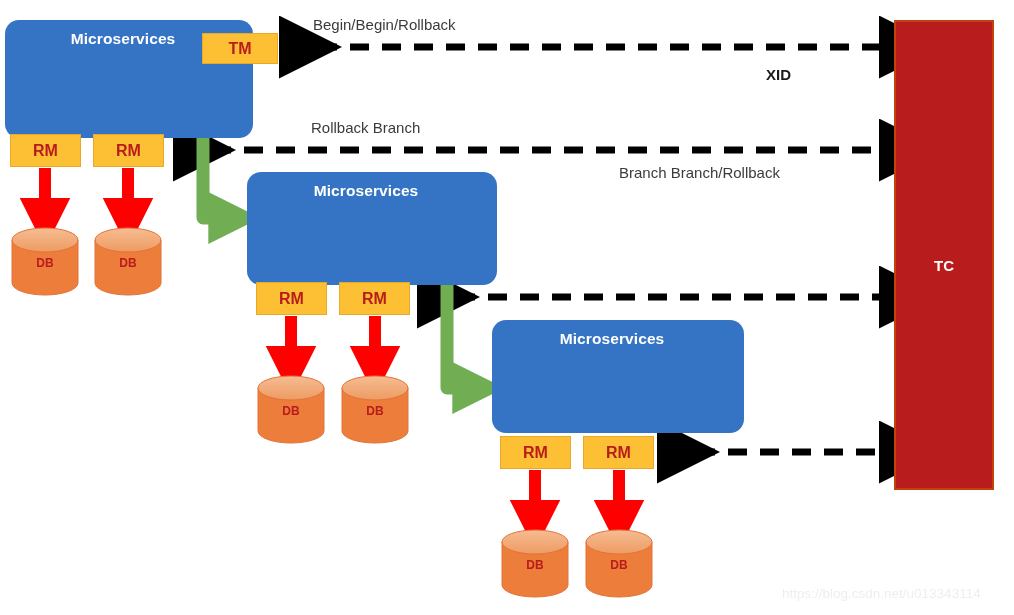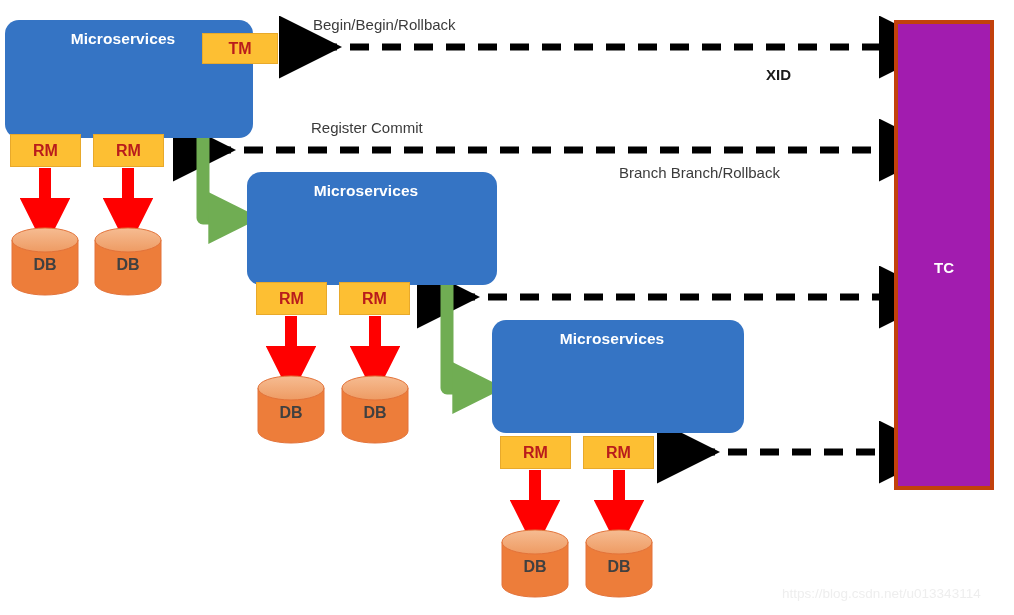--- a/index.html
+++ b/index.html
@@ -53,42 +53,42 @@
     color: #b91c1c;
     font-weight: bold;
     display: flex;
     align-items: center;
     justify-content: center;
     font-size: 16px;
     font-family: "Liberation Sans", sans-serif;
   }
   .tc-box {
     position: absolute;
-    background: #a21caf;
-    border: 4px solid #c2410c;
+    background: #b91c1c;
+    border: 2px solid #c2410c;
     box-sizing: border-box;
   }
   .tc-label {
     position: absolute;
     left: 0;
     right: 0;
     color: #ffffff;
     font-weight: bold;
     font-size: 15px;
     text-align: center;
     font-family: "Liberation Sans", sans-serif;
   }
   .db-label {
     position: absolute;
     left: 0;
     right: 0;
     text-align: center;
-    color: #404040;
-    font-weight: bold;
-    font-size: 16px;
+    color: #b91c1c;
+    font-weight: bold;
+    font-size: 12px;
     font-family: "Liberation Sans", sans-serif;
     pointer-events: none;
   }
   
   .flow-label {
     position: absolute;
     color: #3b3b3b;
     font-size: 15px;
     white-space: nowrap;
     font-family: "Liberation Sans", sans-serif;
@@ -249,18 +249,18 @@
   </div>
   <div class="db-label" style="left:502px; width:66px; top:558px;">DB</div>
   <div class="db-label" style="left:586px; width:66px; top:558px;">DB</div>
 
   <div class="tc-box" style="left:894px; top:20px; width:100px; height:470px;">
     <div class="tc-label" style="top:235px;">TC</div>
   </div>
 
   <div class="flow-label" style="left:313px; top:16px;">Begin/Begin/Rollback</div>
   <div class="flow-label bold" style="left:766px; top:66px;">XID</div>
-  <div class="flow-label" style="left:311px; top:119px;">Register Commit</div>
+  <div class="flow-label" style="left:311px; top:119px;">Rollback Branch</div>
   <div class="flow-label" style="left:619px; top:164px;">Branch Branch/Rollback</div>
 
   <div class="watermark" style="left:782px; top:586px;">https://blog.csdn.net/u013343114</div>
 
 </div>
 
 </body></html>

